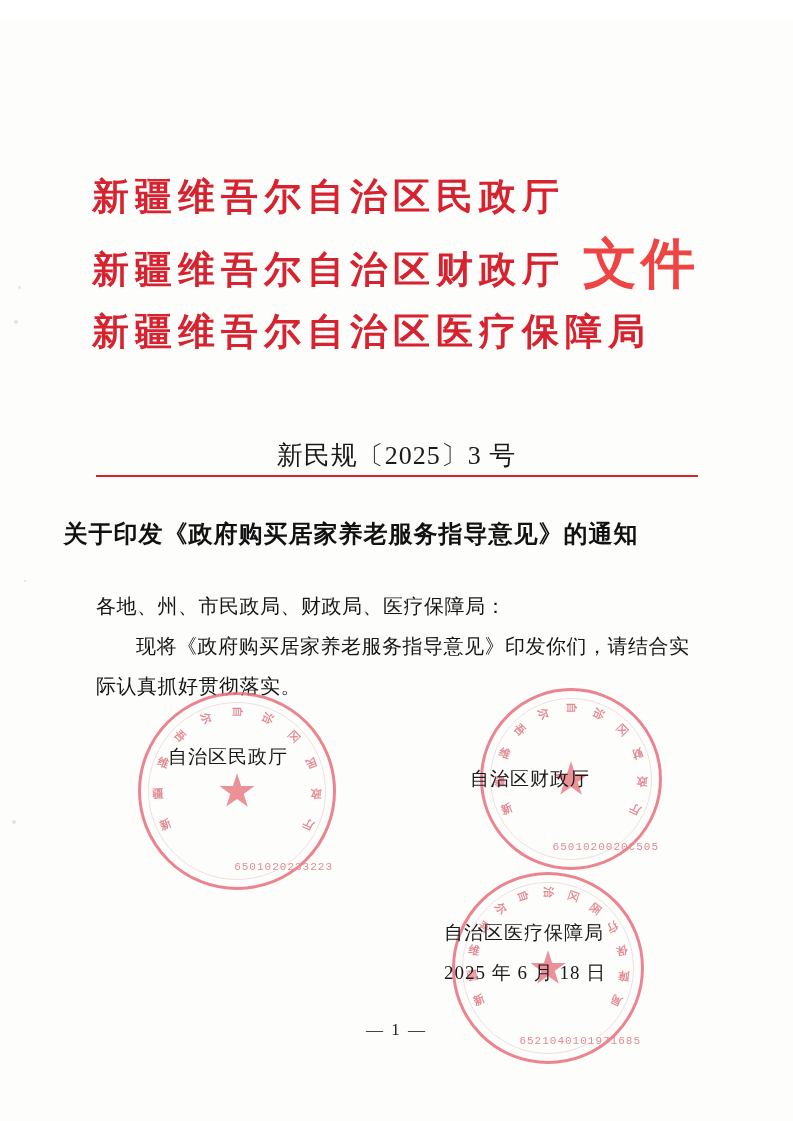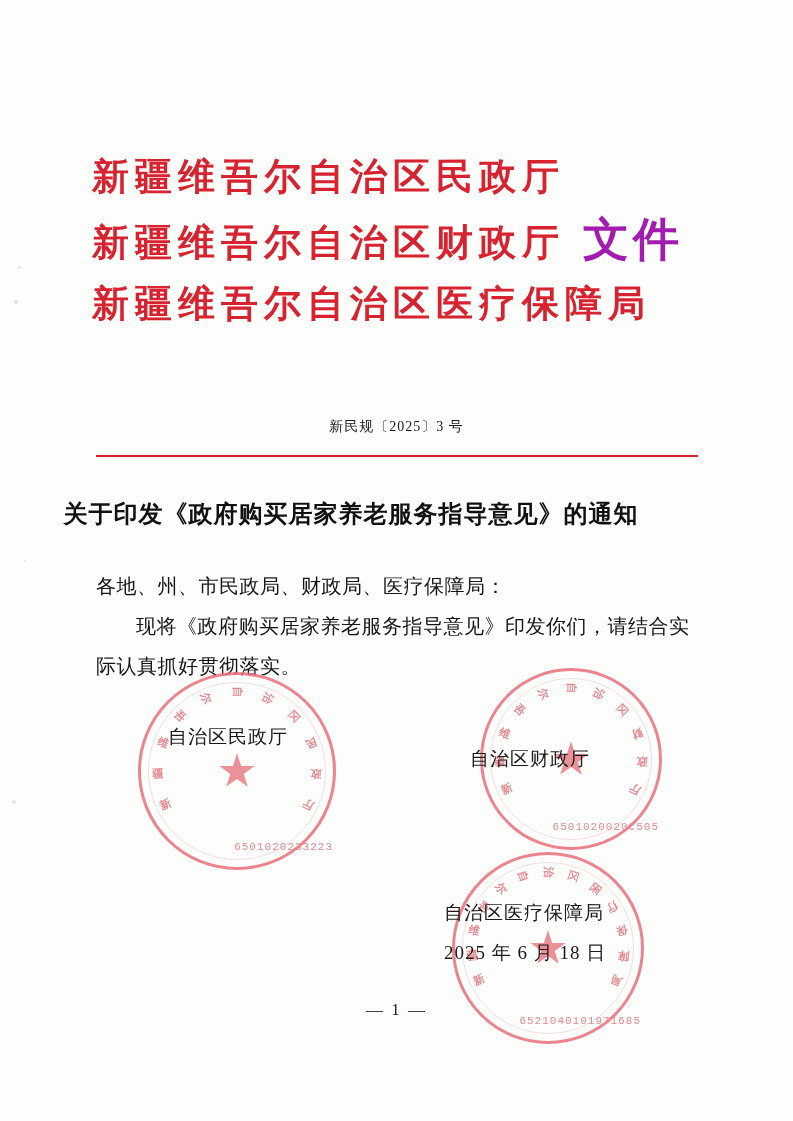--- a/index.html
+++ b/index.html
@@ -13,20 +13,21 @@
     position: relative;
     font-family: "Liberation Serif", "DejaVu Serif", serif;
     color: #1a1a1a;
     overflow: hidden;
   }
 
   .page {
     position: absolute;
     inset: 0;
     background: #fdfdfb;
+    margin-top: 20px;
   }
 
   
   .speckle {
     position: absolute;
     background: #d9d9d9;
     border-radius: 50%;
     opacity: .75;
   }
 
@@ -47,35 +48,35 @@
     font-size: 37px;
     line-height: 1.0;
     white-space: nowrap;
     margin-bottom: 22px;
     font-family: "Liberation Serif", "DejaVu Serif", serif;
   }
   .mast-line.l1 { margin-left: 4px; }
   .mast-line.l2 { margin-left: 4px; }
   .mast-line.l3 { margin-left: 4px; margin-bottom: 10px; }
   .mast-wen {
-    font-size: 46px;
+    font-size: 54px;
     letter-spacing: 4px;
     margin-left: 18px;
     font-weight: bold;
-    color: #a21caf;
+    color: #ef4444;
   }
 
   
   .docnum {
     position: absolute;
     top: 418px;
     left: 0;
     width: 793px;
     text-align: center;
-    font-size: 14px;
+    font-size: 26px;
     letter-spacing: 1px;
     color: #1a1a1a;
   }
   .red-rule {
     position: absolute;
     top: 455px;
     left: 96px;
     width: 602px;
     height: 2px;
     background: #d6232f;

